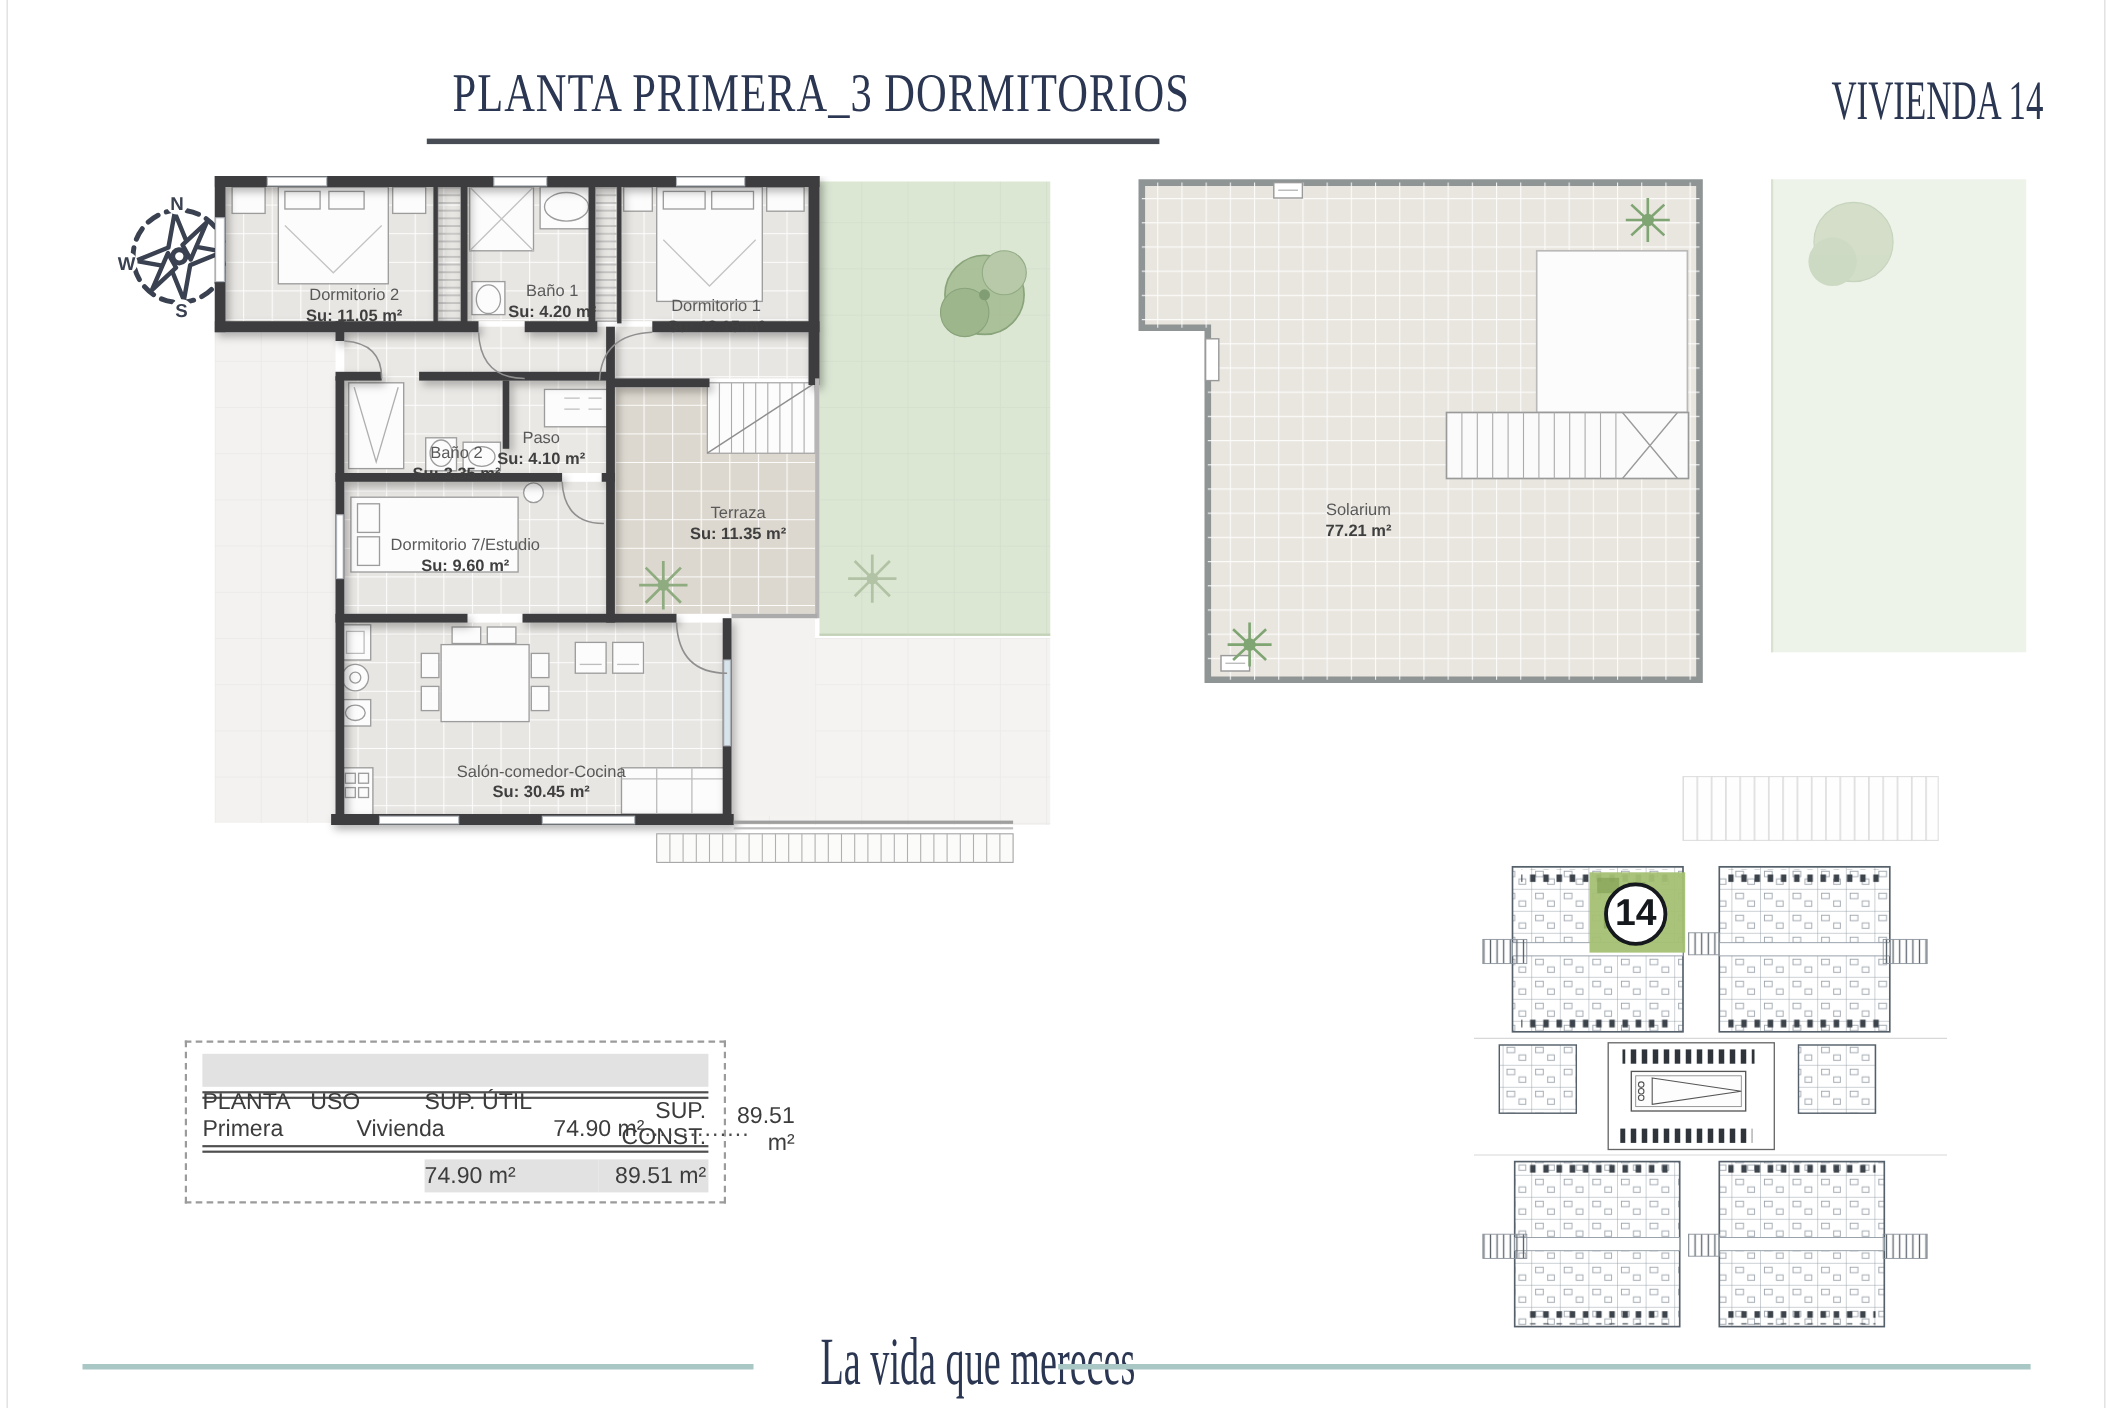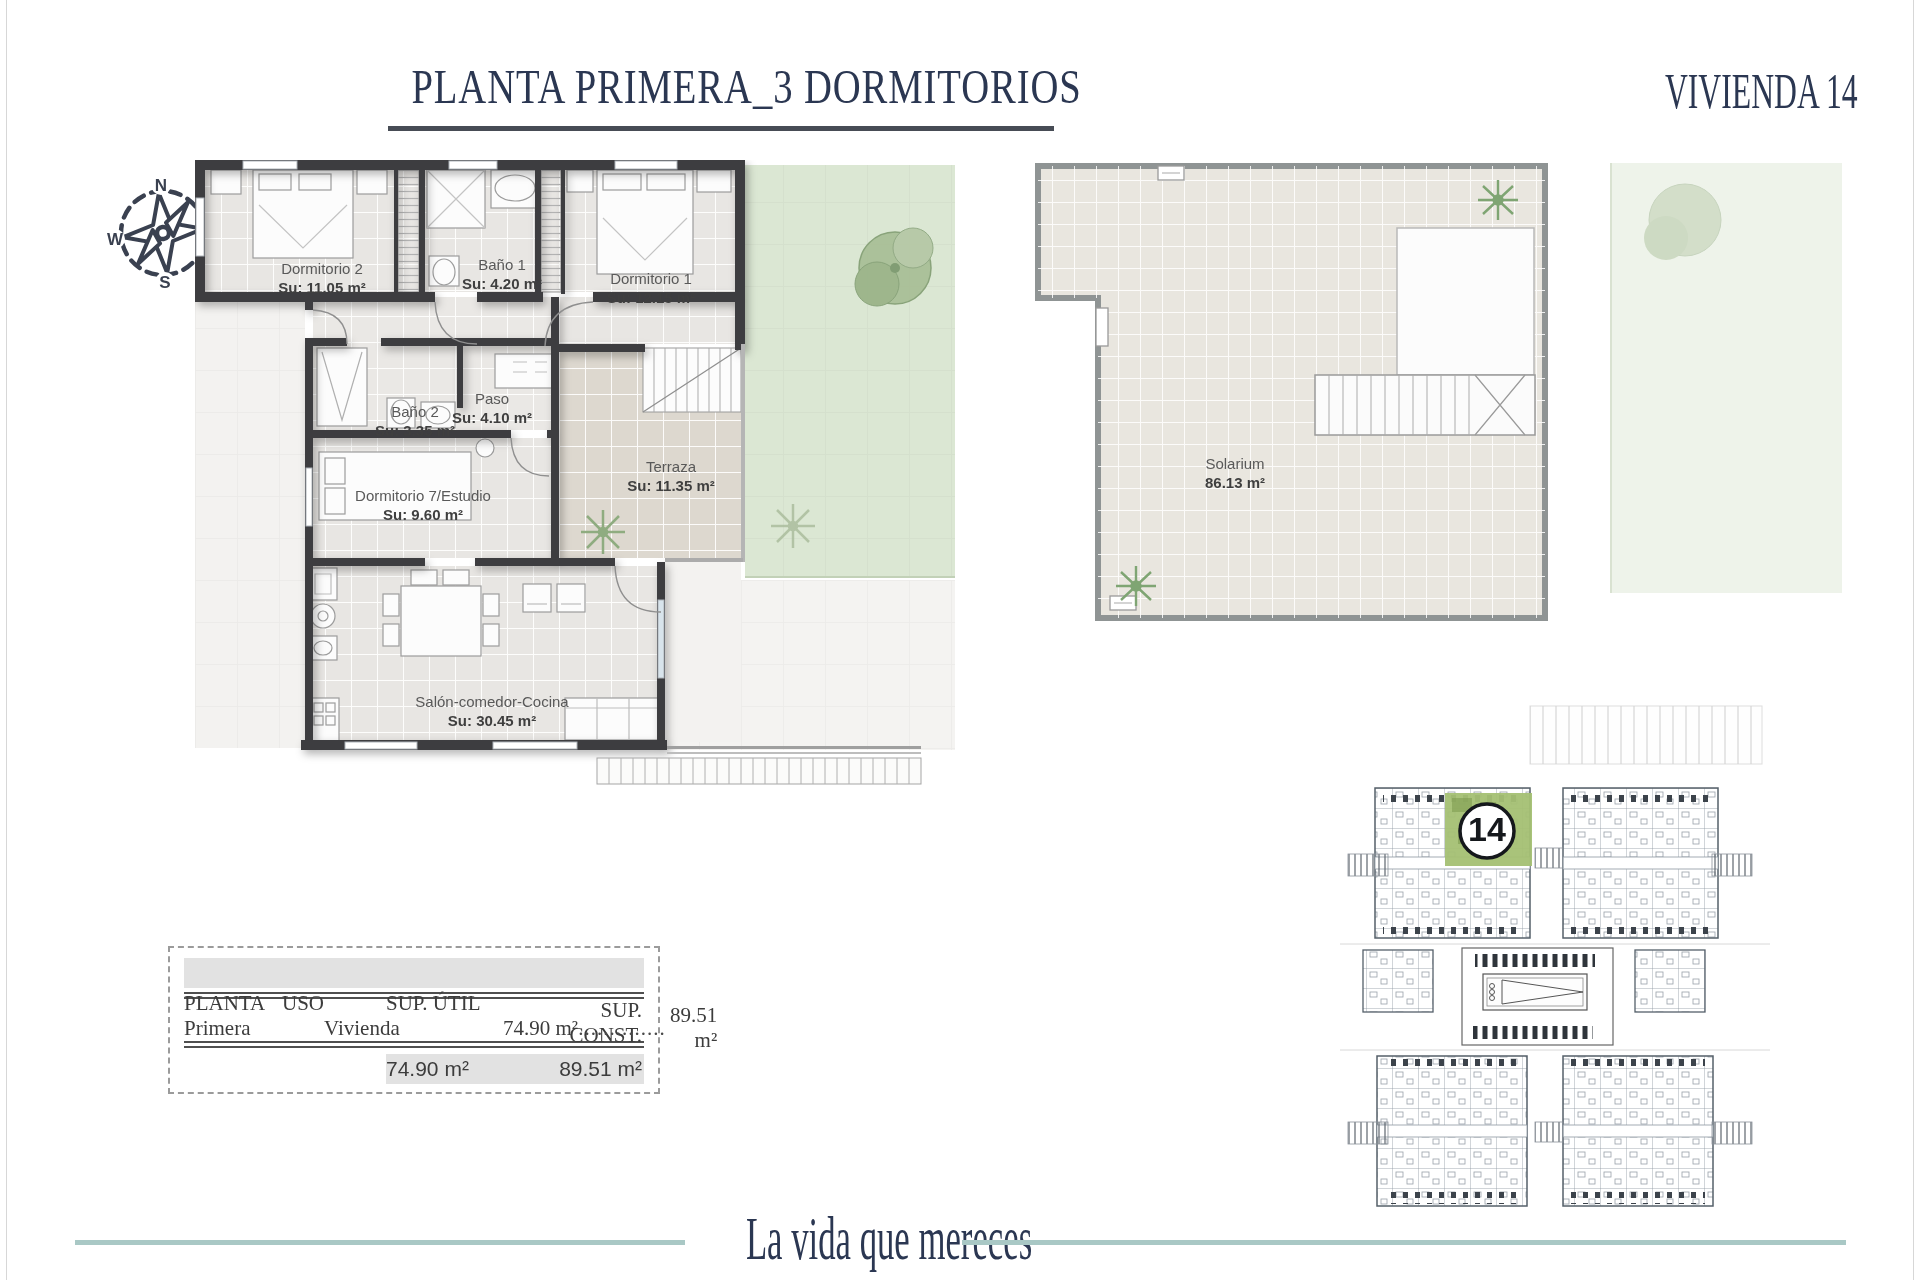--- a/index.html
+++ b/index.html
@@ -27,21 +27,21 @@
   .plan-wrap svg, .solar-wrap svg, .site-wrap svg { position:absolute; inset:0; }
 
   .room-label { position:absolute; transform:translateX(-50%); text-align:center;
     font-size:15px; line-height:1.25; white-space:nowrap; }
   .room-label .rname { color:#595959; }
   .room-label .rarea { color:#3f3f3f; font-weight:bold; }
 
   
   .areas-table { position:absolute; left:168px; top:946px; width:492px; height:148px;
     border:2px dashed #9b9b9b; padding:10px 14px 12px; font-size:21px; color:#3c3c3c; }
-  .t-grid { display:grid; grid-template-columns:98px 104px 158px 1fr; align-items:center;font-family:Liberation Serif, serif; }
+  .t-grid { display:grid; grid-template-columns:98px 104px 158px 1fr; align-items:center; }
   .t-head { background:#e2e2e2; height:30px; }
   .t-head span:last-child { text-align:right; padding-right:2px;margin-top:40px; }
   .dbl-line { height:7px; border-top:2px solid #4f4f4f; border-bottom:2px solid #4f4f4f; margin:4px 0; }
   .t-row { height:34px;gap:42px; }
   .t-row .util-cell { white-space:nowrap;margin-left:33px; }
   .t-row .dots { color:#4a4a4a; letter-spacing:1px; }
   .t-row span:last-child { text-align:right; padding-right:2px; }
   .t-total { display:grid; grid-template-columns:202px 158px 1fr; margin-top:6px; }
   .t-total .gray { background:#e2e2e2; height:30px; display:flex; align-items:center; }
   .t-total .gray:last-child { justify-content:flex-end; padding-right:2px; }
@@ -361,21 +361,21 @@
   </g>
   <g stroke="#7fa573" stroke-width="2.4">
     <path d="M468 42 l0 -20 M468 42 l15 -14 M468 42 l20 0 M468 42 l15 14 M468 42 l0 20 M468 42 l-15 14 M468 42 l-20 0 M468 42 l-15 -14"></path>
     <circle cx="468" cy="42" r="4.5" fill="#7fa573"></circle>
     <path d="M106 428 l0 -20 M106 428 l15 -14 M106 428 l20 0 M106 428 l15 14 M106 428 l0 20 M106 428 l-15 14 M106 428 l-20 0 M106 428 l-15 -14"></path>
     <circle cx="106" cy="428" r="4.5" fill="#7fa573"></circle>
   </g>
 </svg>
   <div class="room-label" style="left:205px; top:297px;">
     <div class="rname">Solarium</div>
-      <div class="rarea">86.13 m²</div>
+      <div class="rarea">77.21 m²</div>
     </div>
 </div>
 
 <div class="site-wrap">
 <svg viewBox="0 0 430 452" width="430" height="452">
   <defs>
     <pattern id="apt" width="26" height="20" patternUnits="userSpaceOnUse">
       <rect width="26" height="20" fill="#ffffff"></rect>
       <path d="M0 0H26 M0 0V20" stroke="#8d97a0" stroke-width=".8"></path>
       <rect x="4" y="4" width="7" height="5" fill="none" stroke="#9aa2aa" stroke-width=".8"></rect>

